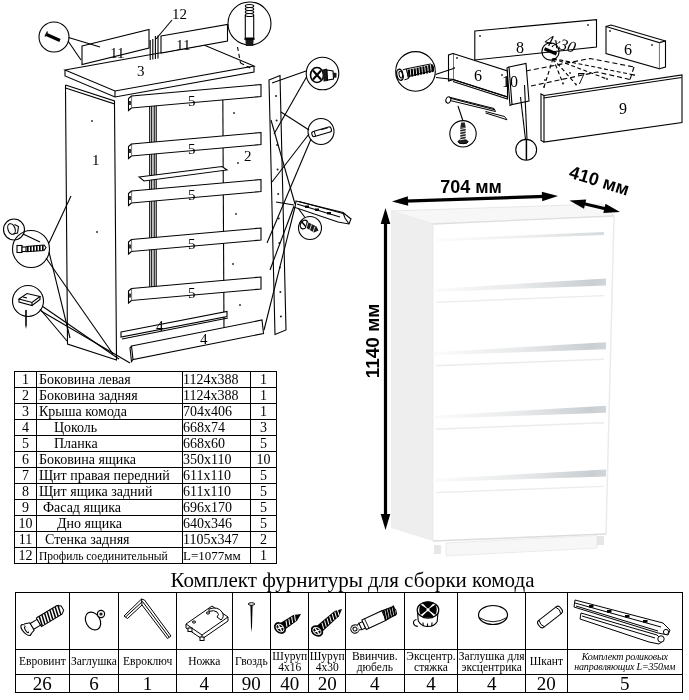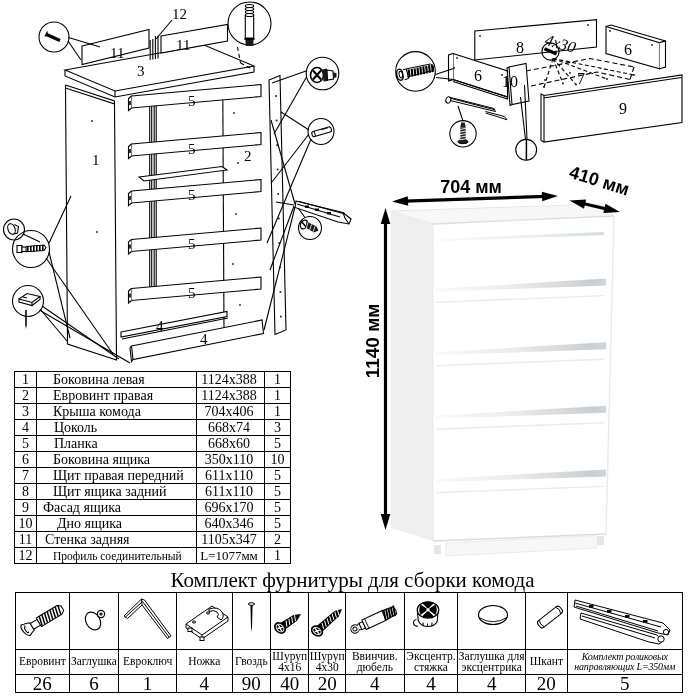--- a/index.html
+++ b/index.html
@@ -3,22 +3,22 @@
 <meta charset="utf-8">
 <style>
 html,body{margin:0;padding:0;background:#fff;}
 #page{position:relative;width:689px;height:700px;background:#fff;overflow:hidden;
   font-family:"Liberation Serif",serif;color:#000;}
 #diag{position:absolute;left:0;top:0;}
 table{border-collapse:collapse;}
 #parts{position:absolute;left:14px;top:371px;font-size:14px;table-layout:fixed;width:257px;}
 #parts td{border:1px solid #000;height:15px;padding:0;line-height:14px;white-space:nowrap;overflow:hidden;}
 #parts td.n{text-align:center;width:21px;}
-#parts td.nm{width:143px;padding-left:16px;}
-#parts td.sz{width:64px;text-align:center;padding-right:3px;}
+#parts td.nm{width:143px;padding-left:2px;}
+#parts td.sz{width:64px;text-align:left;padding-right:3px;}
 #parts td.q{width:25px;text-align:center;}
 #hw{position:absolute;left:15px;top:592px;width:668px;}
 #hw td{border:1.2px solid #000;padding:0;text-align:center;vertical-align:middle;}
 #hw tr.icons td{height:53px;}
 #hw tr.lbl td{height:24px;font-size:11.5px;line-height:11.5px;margin-left:27px;}
 #hw tr.num td{height:17px;font-size:19px;line-height:17px;}
 #hdr{position:absolute;left:0;top:570px;width:705px;text-align:center;font-size:21px;line-height:21px;}
 .sm{font-size:10px !important;line-height:10.5px !important;letter-spacing:-0.2px;font-style:italic;}
 </style>
 </head>
@@ -329,21 +329,21 @@
 <table id="parts">
 <tbody>
         <tr>
           <td class="n">1</td>
           <td class="nm">Боковина левая</td>
           <td class="sz">1124х388</td>
           <td class="q">1</td>
         </tr>
 <tr>
           <td class="n">2</td>
-          <td class="nm">Евровинт правая</td>
+          <td class="nm">Боковина задняя</td>
           <td class="sz">1124х388</td>
           <td class="q">1</td>
         </tr>
 <tr>
           <td class="n">3</td>
           <td class="nm">Крыша комода</td>
           <td class="sz">704х406</td>
           <td class="q">1</td>
         </tr>
 <tr>

